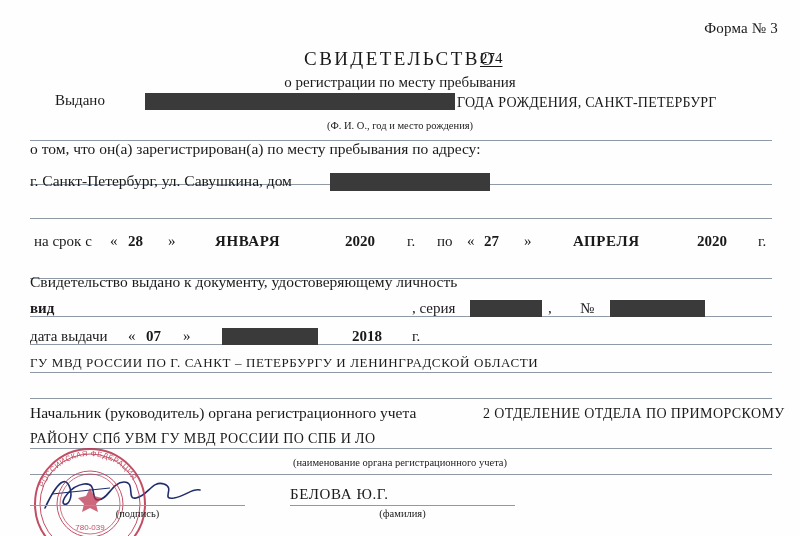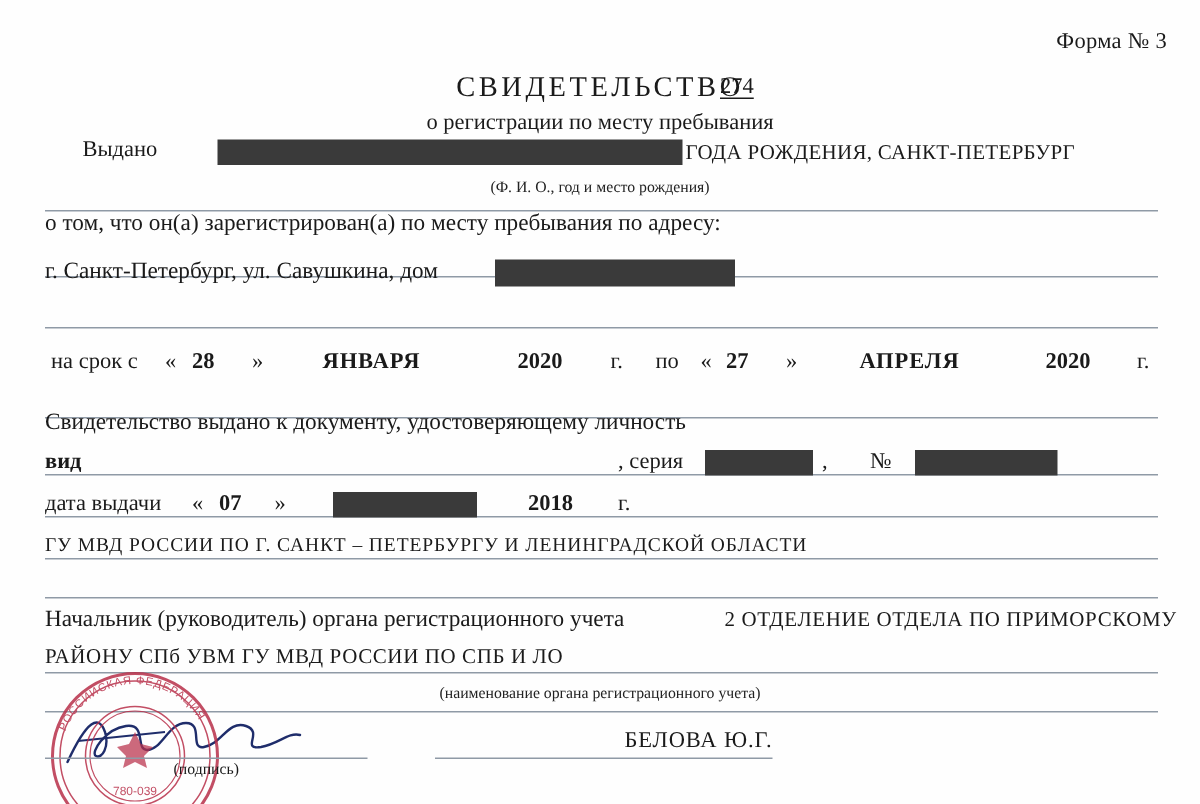--- a/index.html
+++ b/index.html
@@ -139,21 +139,21 @@
   #chief-value { left: 463px; top: 406px; font-size: 14px; letter-spacing: 0.4px; margin-left: 20px; }
   #line-chief1 { top: 426px; }
   #chief-value2 { left: 30px; top: 431px; font-size: 14px; letter-spacing: 0.4px; }
   #line-chief2 { top: 452px; }
   #cap-chief { top: 457px; }
 
   
   #sig-line { position: absolute; left: 30px; top: 505px; width: 215px; border-bottom: 1px solid #8f9aa6; }
   #cap-sig { left: 30px; width: 215px; top: 508px; font-size: 10.5px; text-align: center; position: absolute; }
   #fam-line { position: absolute; left: 290px; top: 505px; width: 225px; border-bottom: 1px solid #8f9aa6; }
-  #fam-value { position: absolute; left: 290px; width: 225px; top: 486px; text-align: right; font-size: 15px; letter-spacing: 0.6px; }
+  #fam-value { position: absolute; left: 290px; width: 225px; top: 486px; text-align: left; font-size: 15px; letter-spacing: 0.6px; }
   #cap-fam { position: absolute; left: 290px; width: 225px; top: 508px; font-size: 10.5px; text-align: center; }
 
   
   #signature {
     position: absolute;
     left: 40px;
     top: 470px;
     width: 180px;
     height: 45px;
     pointer-events: none;
@@ -266,14 +266,15 @@
         <textPath href="#arcTop" startOffset="12%">РОССИЙСКАЯ ФЕДЕРАЦИЯ</textPath>
       </text>
     </svg>
   </div>
 
   <div id="sig-line"></div>
   <div id="cap-sig">(подпись)</div>
 
   <div id="fam-value">БЕЛОВА Ю.Г.</div>
   <div id="fam-line"></div>
+  <div id="cap-fam">(фамилия)</div>
 
 </div>
 
 </body></html>

